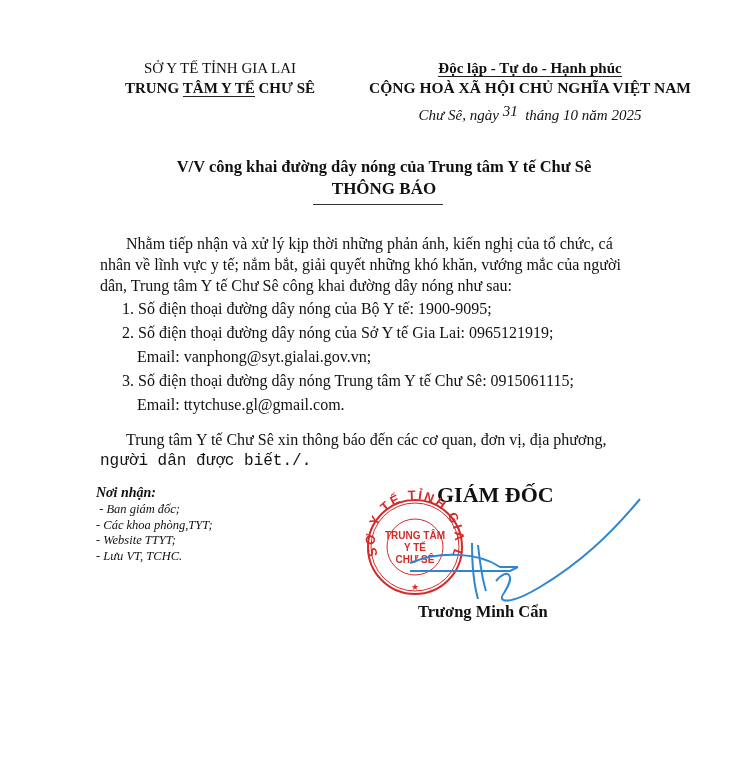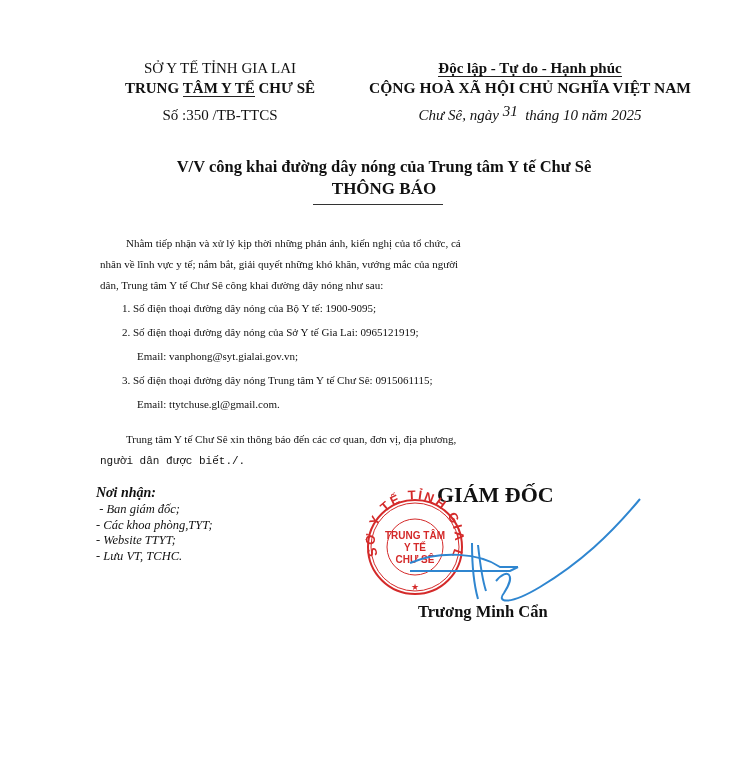--- a/index.html
+++ b/index.html
@@ -7,35 +7,34 @@
          font-family:"Liberation Serif", serif; color:#111; }
   .abs { position:absolute; }
   .center { text-align:center; }
   .left-head { left:80px; width:280px; top:58px; }
   .right-head { left:355px; width:350px; top:58px; }
   .l1 { font-size:15px; line-height:20px; }
   .b { font-weight:bold; }
   .i { font-style:italic; }
   .u-seg { position:relative; display:inline-block; }
   .u-seg::after { content:""; position:absolute; left:0; right:0; bottom:1px; height:1px; background:#222; }
-  .bodytxt { font-size:11px; line-height:21.5px; }
+  .bodytxt { font-size:16px; line-height:21.5px; }
   .para { position:absolute; left:100px; width:568px; }
   .indent { text-indent:26px; text-align:justify; }
   .list-item { position:absolute; left:122px; }
   .sub { position:absolute; left:137px; }
   .recip { font-size:12.5px; line-height:15.5px; }
   svg { position:absolute; }
 </style>
 </head>
 <body>
 
 <div class="abs left-head center">
   <div class="l1">SỞ Y TẾ TỈNH GIA LAI</div>
   <div class="l1 b"><span>TRUNG </span><span class="u-seg">TÂM Y TẾ</span><span> CHƯ SÊ</span></div>
-  <div class="l1" style="margin-top:7px;">Số :350 /TB-TTCS</div>
 </div>
 
 <div class="abs right-head center">
   <div class="l1 b"><span class="u-seg">Độc lập - Tự do - Hạnh phúc</span></div>
   <div class="l1 b" style="font-size:15.5px;">CỘNG HOÀ XÃ HỘI CHỦ NGHĨA VIỆT NAM</div>
   <div class="l1 i" style="margin-top:7px;font-family:Liberation Serif, serif;"><span>Chư Sê, ngày </span><span style="position:relative;top:-4px;">31</span><span style="white-space:pre;">  tháng 10 năm 2025</span></div>
 </div>
 
 <div class="abs center" style="left:100px;width:568px;top:156px;">
   <div class="b" style="font-size:16.5px;line-height:22px;">V/V công khai đường dây nóng của Trung tâm Y tế Chư Sê</div>

